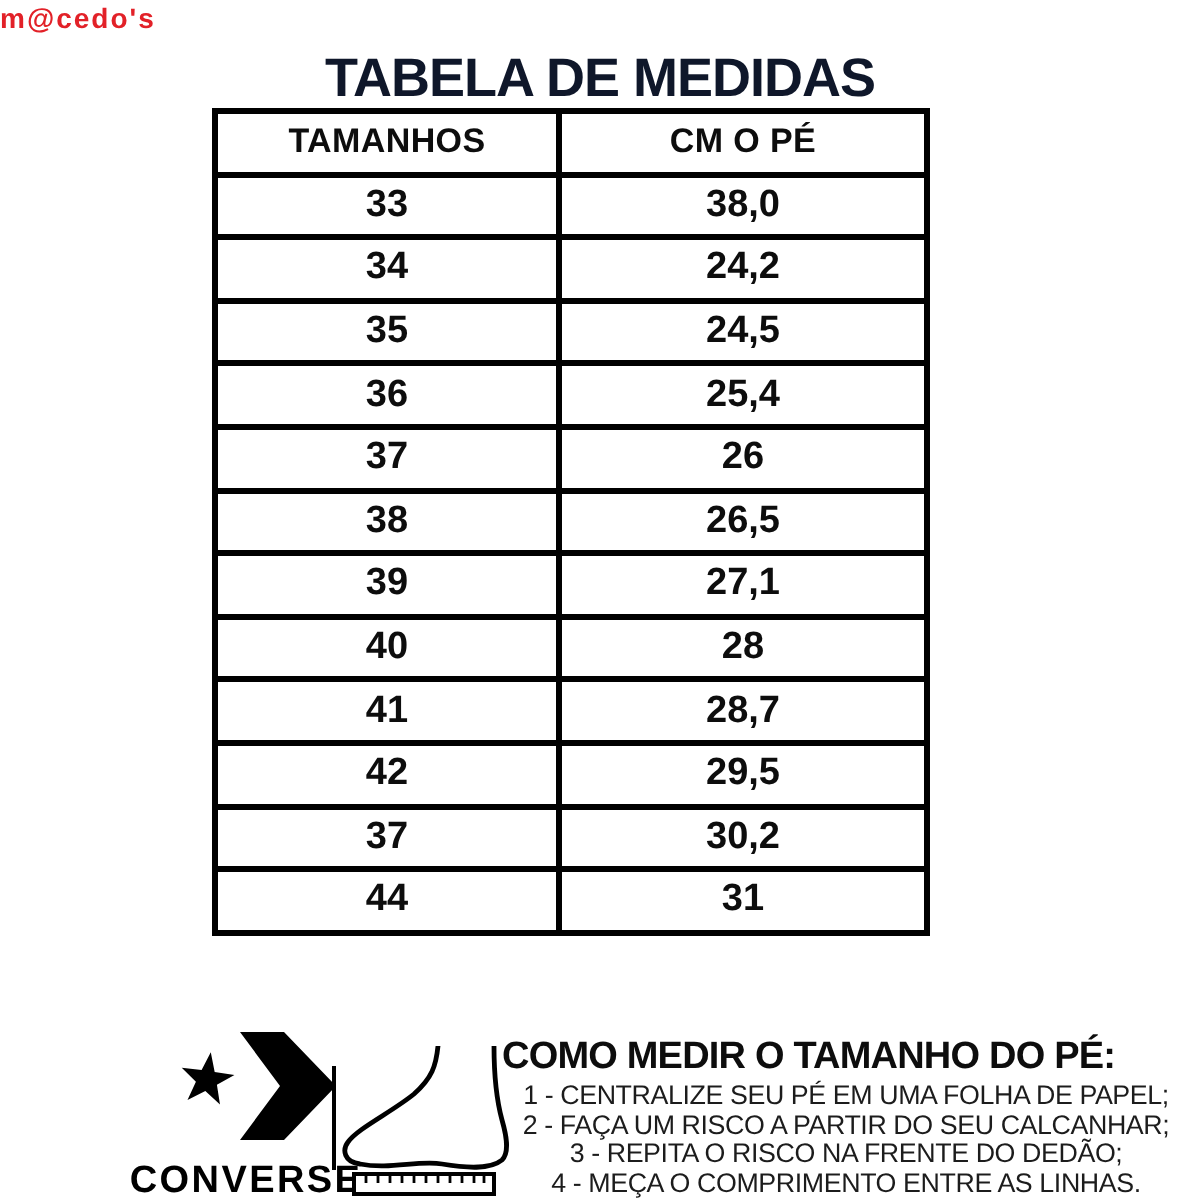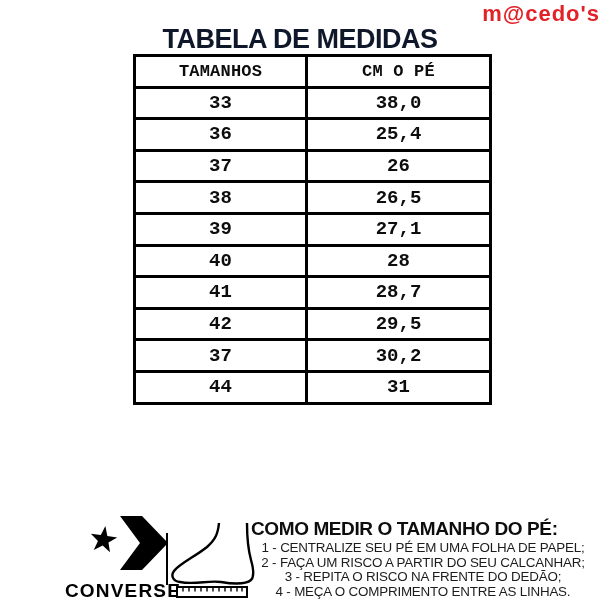--- a/index.html
+++ b/index.html
@@ -4,31 +4,31 @@
 <style>
   * { margin:0; padding:0; box-sizing:border-box; }
   html,body { background:#ffffff; }
   body { font-family:"Liberation Sans", sans-serif; }
   .page {
     position:relative; width:600px; height:600px; background:#fff;
     overflow:hidden; margin:0 auto;
   }
   .brand-logo {
     position:absolute; top:1px; left:0; width:100%;
-    text-align:right; color:#e22128; font-weight:bold;
-    font-size:22px; letter-spacing:1px;
+    text-align:left; color:#e22128; font-weight:bold;
+    font-size:14px; letter-spacing:1px;
   }
   .page-title {
     position:absolute; top:24px; left:0; width:100%;
     text-align:center; color:#0f172a; font-weight:bold;
     font-size:27px; letter-spacing:-0.5px;
   }
   table.size-table {
-    position:absolute; left:133px; top:54px; width:356px;
-    border-collapse:collapse; table-layout:fixed; background:#fff;font-family:Liberation Mono, monospace;
+    position:absolute; left:106px; top:54px; width:356px;
+    border-collapse:collapse; table-layout:fixed; background:#fff;
   }
   table.size-table col.c1 { width:172px; }
   table.size-table col.c2 { width:184px; }
   table.size-table th, table.size-table td {
     border:3px solid #000; height:31.6px; padding:0;
     text-align:center; vertical-align:middle; color:#0d0d0d;
   }
   table.size-table th { font-size:17px; font-weight:bold; letter-spacing:0.2px; }
   table.size-table td { font-size:19px; font-weight:bold; }
 
@@ -73,20 +73,28 @@
     <thead>
       <tr>
         <th>TAMANHOS</th>
         <th>CM O PÉ</th>
       </tr>
     </thead>
     <tbody>
       <tr>
           <td>33</td>
           <td>38,0</td>
+        </tr>
+      <tr>
+          <td>34</td>
+          <td>24,2</td>
+        </tr>
+      <tr>
+          <td>35</td>
+          <td>24,5</td>
         </tr>
       <tr>
           <td>36</td>
           <td>25,4</td>
         </tr>
       <tr>
           <td>37</td>
           <td>26</td>
         </tr>
       <tr>

